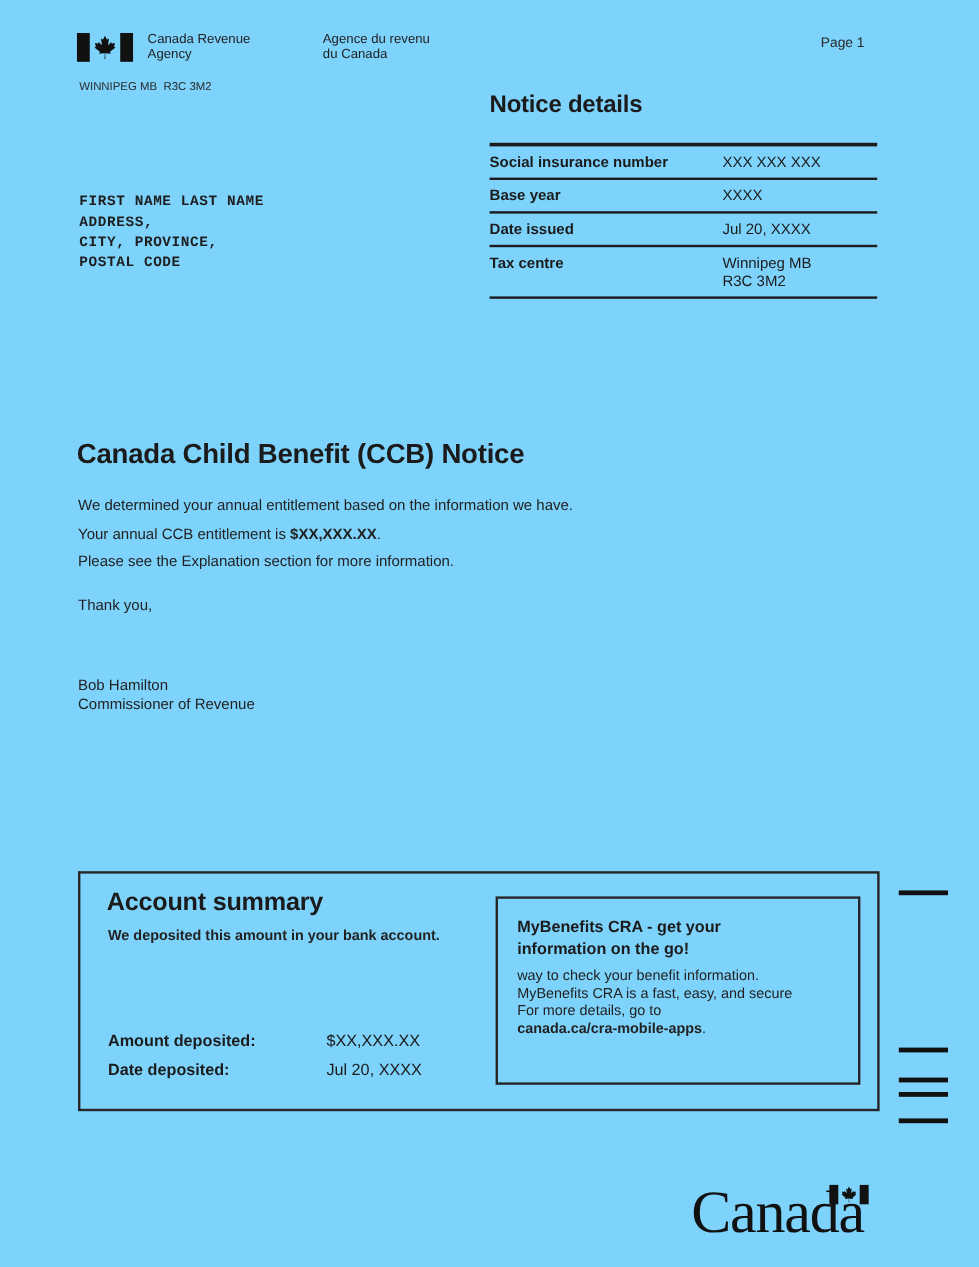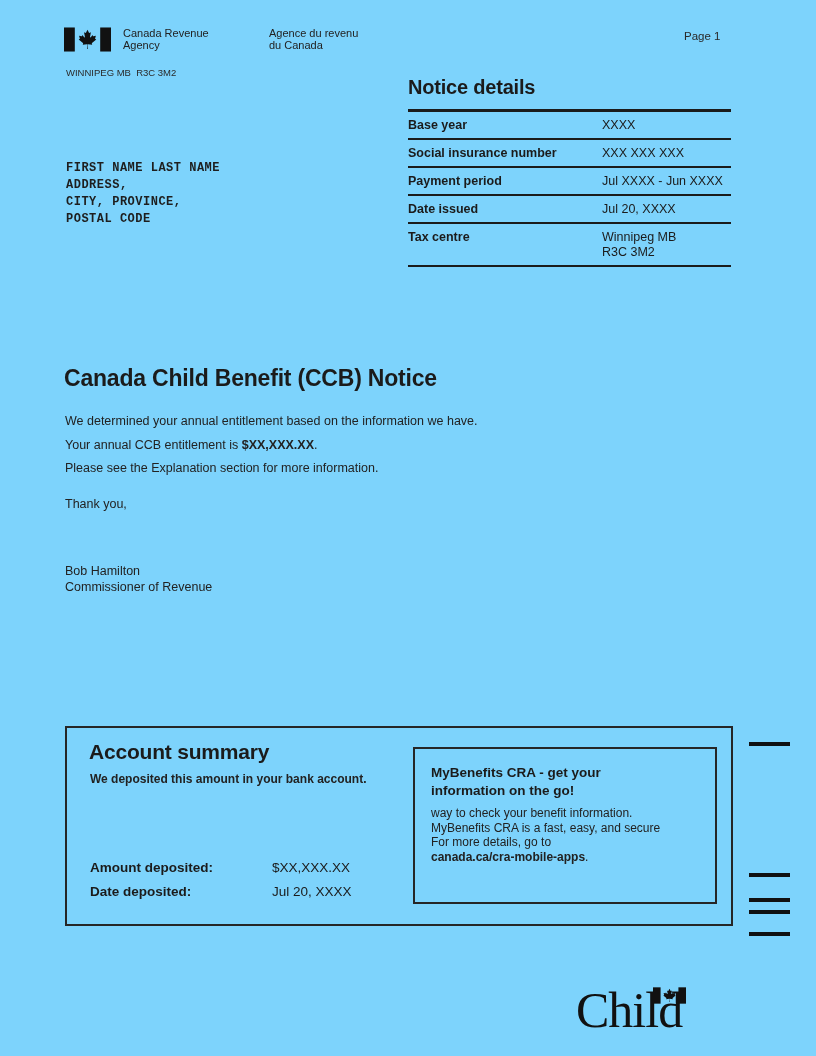--- a/index.html
+++ b/index.html
@@ -26,21 +26,21 @@
   
   .recipient {
     position: absolute; left: 66px; top: 160px;
     font-family: "Liberation Mono", "DejaVu Sans Mono", monospace;
     font-weight: bold; font-size: 12px; line-height: 17px; color: #1e1e1e;
     letter-spacing: 0.5px;
   }
 
   
   .notice-panel { position: absolute; left: 408px; top: 76px; width: 323px; }
-  .notice-title { font-size: 20px; font-weight: bold; letter-spacing: -0.2px; margin-bottom: 10px; }
+  .notice-title { font-size: 20px; font-weight: bold; letter-spacing: -0.2px; margin-bottom: 20px; }
   .nd-table { border-top: 3px solid #1b1b1b; }
   .nd-row { display: flex; border-bottom: 2px solid #1b1b1b; padding: 6px 0 5px 0; min-height: 26px; }
   .nd-label { width: 194px; font-size: 12.5px; font-weight: bold; }
   .nd-value { font-size: 12.5px; line-height: 15px; }
 
   
   .letter-title { position: absolute; left: 64px; top: 365px; font-size: 23px; font-weight: bold; letter-spacing: -0.2px; }
   .para { position: absolute; left: 65px; font-size: 12.5px; color: #222; }
   .p1 { top: 414px; }
   .p2 { top: 438px; }
@@ -116,30 +116,26 @@
     <div>FIRST NAME LAST NAME</div>
     <div>ADDRESS,</div>
     <div>CITY, PROVINCE,</div>
     <div>POSTAL CODE</div>
   </div>
 
   <div class="notice-panel">
     <div class="notice-title">Notice details</div>
     <div class="nd-table">
       <div class="nd-row">
+        <div class="nd-label">Social insurance number</div>
+        <div class="nd-value">XXX XXX XXX</div>
+      </div>
+      <div class="nd-row">
         <div class="nd-label">Base year</div>
         <div class="nd-value">XXXX</div>
-      </div>
-      <div class="nd-row">
-        <div class="nd-label">Social insurance number</div>
-        <div class="nd-value">XXX XXX XXX</div>
-      </div>
-      <div class="nd-row">
-        <div class="nd-label">Payment period</div>
-        <div class="nd-value">Jul XXXX - Jun XXXX</div>
       </div>
       <div class="nd-row">
         <div class="nd-label">Date issued</div>
         <div class="nd-value">Jul 20, XXXX</div>
       </div>
       <div class="nd-row">
         <div class="nd-label">Tax centre</div>
         <div class="nd-value">
           <div>Winnipeg MB</div>
           <div>R3C 3M2</div>
@@ -187,21 +183,21 @@
     </div>
   </div>
 
   <div class="reg-mark rm-1"></div>
   <div class="reg-mark rm-2"></div>
   <div class="reg-mark rm-3"></div>
   <div class="reg-mark rm-4"></div>
   <div class="reg-mark rm-5"></div>
 
   <div class="wordmark">
-    <span>Child</span>
+    <span>Canada</span>
     <svg class="wm-flag" viewBox="0 0 1000 520" preserveAspectRatio="none">
       <rect x="0" y="10" width="230" height="500" fill="#111"></rect>
       <rect x="770" y="10" width="230" height="500" fill="#111"></rect>
       <path fill="#111" transform="translate(0,10)" d="m500,46.6 -32.7,61 c-3.7,6.6 -10.4,6 -17,2.3 l-23.7,-12.3 17.7,93.8 c3.7,17.2 -8.2,17.2 -14.1,9.8 l-41.3,-46.3 -6.7,23.5 c-0.8,3.1 -4.2,6.3 -9.3,5.5 l-52.2,-11 13.7,49.9 c2.9,11.1 5.2,15.7 -3,18.6 l-18.6,8.7 89.9,73 c3.6,2.8 5.4,7.8 4.1,12.3 l-7.9,25.8 89.6,-10.3 c2.7,0 7.3,1.7 7.3,6.4 l-4.1,92.2 15.2,0 -4.1,-92.2 c0,-4.7 4.6,-6.4 7.3,-6.4 l89.6,10.3 -7.9,-25.8 c-1.3,-4.5 0.5,-9.5 4.1,-12.3 l89.9,-73 -18.6,-8.7 c-8.2,-2.9 -5.9,-7.5 -3,-18.6 l13.7,-49.9 -52.2,11 c-5.1,0.8 -8.5,-2.4 -9.3,-5.5 l-6.7,-23.5 -41.3,46.3 c-5.9,7.4 -17.8,7.4 -14.1,-9.8 l17.7,-93.8 -23.7,12.3 c-6.6,3.7 -13.3,4.3 -17,-2.3 z"></path>
     </svg>
   </div>
 
 </div>
 
 </body></html>

